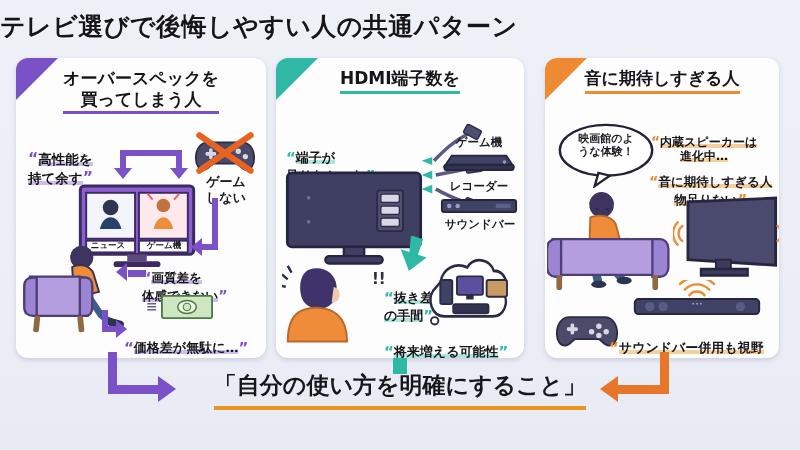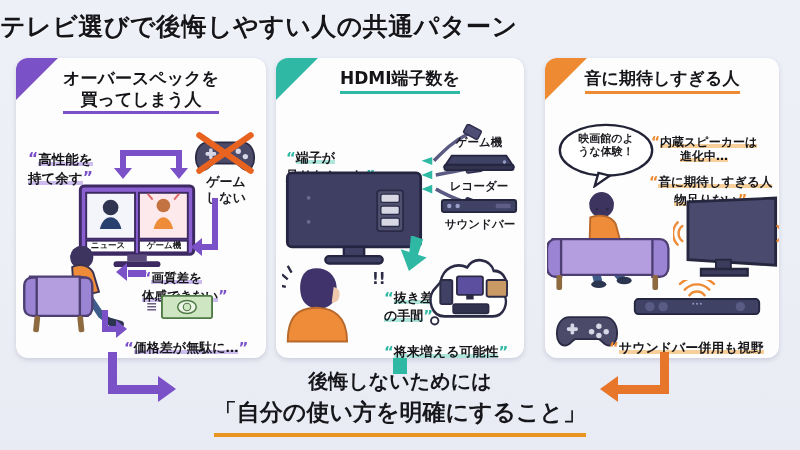--- a/index.html
+++ b/index.html
@@ -377,17 +377,16 @@
   <div class="connector" style="left:108px; top:385px; width:52px; height:9px; background:#7b51c8;"></div>
   <div class="connector" style="left:158px; top:376px; width:0; height:0; border-top:13px solid transparent; border-bottom:13px solid transparent; border-left:18px solid #7b51c8;"></div>
 
   <div class="connector" style="left:393px; top:358px; width:14px; height:16px; background:#2fb9a4;"></div>
 
   <div class="connector" style="left:660px; top:352px; width:9px; height:42px; background:#e8762a;"></div>
   <div class="connector" style="left:618px; top:385px; width:51px; height:9px; background:#e8762a;"></div>
   <div class="connector" style="left:600px; top:376px; width:0; height:0; border-top:13px solid transparent; border-bottom:13px solid transparent; border-right:18px solid #e8762a;"></div>
 
   <div class="concl">
-    <div class="l1">後悔しないためには</div>
     <div class="l2">「自分の使い方を明確にすること」</div>
   </div>
 
 </div>
 
 </body></html>

